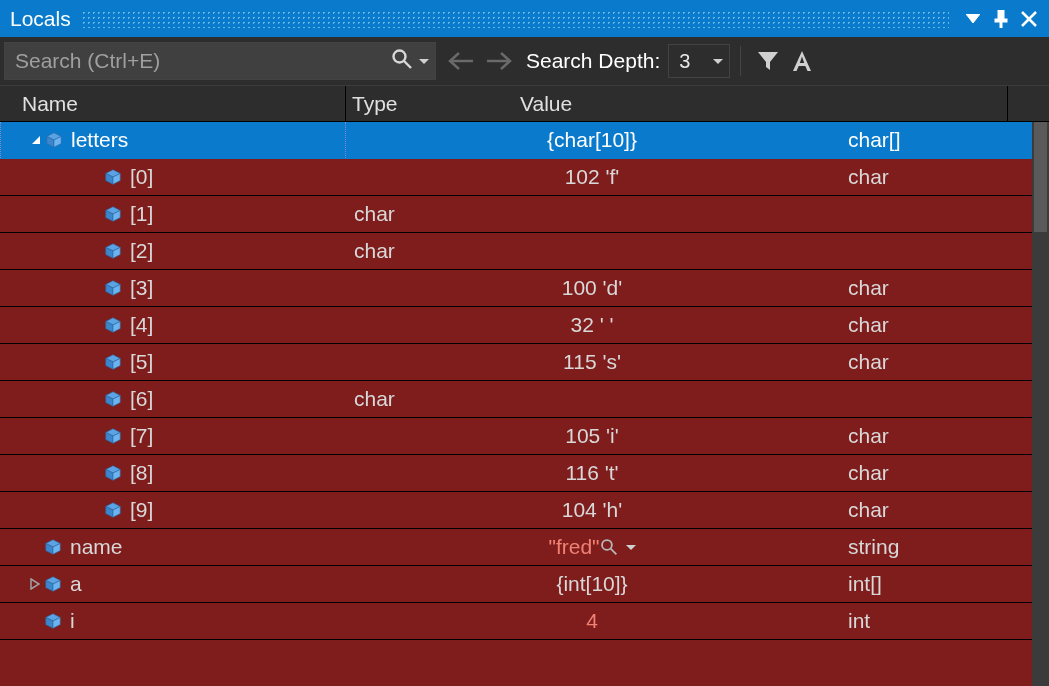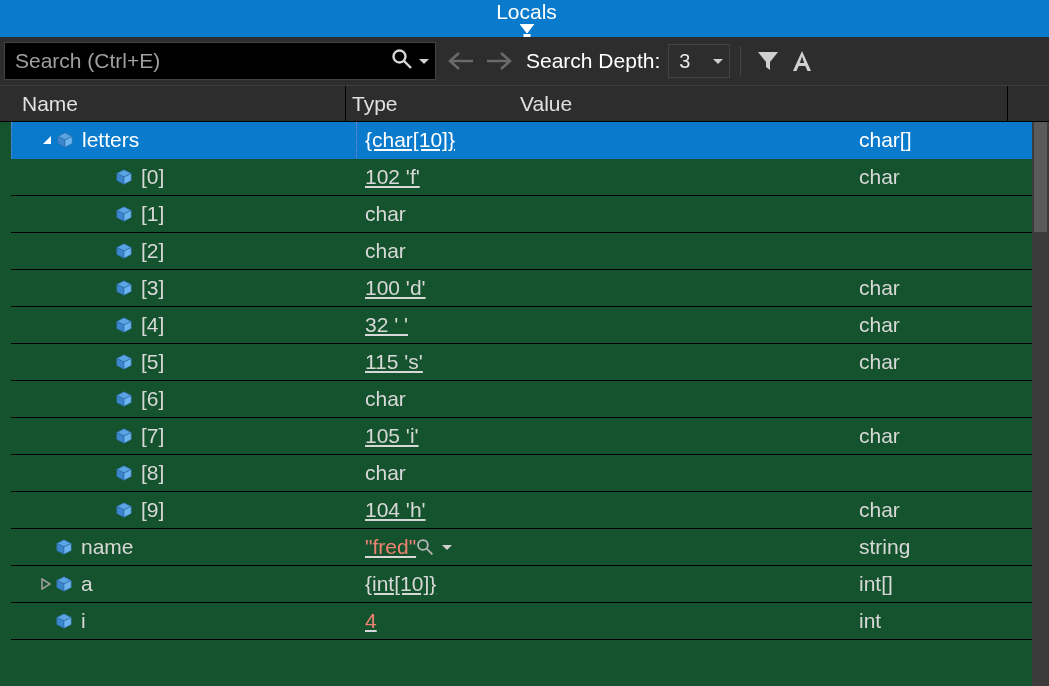--- a/index.html
+++ b/index.html
@@ -13,21 +13,20 @@
   }
   .window { width: 1049px; height: 686px; display: flex; flex-direction: column; }
 
   
   .titlebar {
     height: 37px;
     background: #0a7bcc;
     display: flex; align-items: center;
     padding: 0 6px 0 10px;
     color: #ffffff;
-    flex-direction: column;
   }
   .titlebar .title { font-size: 21px; }
   .titlebar .grip {
     flex: 1; height: 18px; margin: 0 10px;
     background-image: radial-gradient(#66b6e6 1px, transparent 1px);
     background-size: 5px 5px;
     background-position: 0 0;
   }
   .titlebar .btn {
     width: 28px; height: 28px;
@@ -38,21 +37,21 @@
 
   
   .toolbar {
     height: 49px;
     background: #2d2d2d;
     display: flex; align-items: center;
     border-bottom: 1px solid #3c3c3c;
   }
   .searchbox {
     width: 432px; height: 38px;
-    background: #000000;
+    background: #404040;
     border: 1px solid #434343;
     display: flex; align-items: center;
     padding: 0 6px 0 10px;
     color: #9f9f9f;
     margin: 4px 6px 4px 4px;
   }
   .searchbox .ph { flex: 1; font-size: 21px; }
   .search-icon { margin-right: 2px; }
   .caret-down {
     width: 0; height: 0; border-left: 5px solid transparent;
@@ -94,31 +93,31 @@
     display: flex; align-items: center;
     font-size: 21px; color: #e0e0e0;
     border-right: 1px solid #000;
     padding-left: 6px;
   }
   .col-name  { width: 330px; }
   .col-value { width: 494px; }
   .col-type  { width: 168px; border-right: none !important; }
 
   
-  .rows { flex: 1; overflow: hidden; background: #14532d; position: relative; padding-left: 11px; }
+  .rows { flex: 1; overflow: hidden; background: #7f1d1d; position: relative; }
   .row {
     height: 37px;
     display: flex;
     align-items: center;
     border-bottom: 1px solid #000;
     font-size: 21px;
   }
   .row .cell { height: 100%; display: flex; align-items: center; }
   .row .name-cell  { width: 346px; }
-  .row .value-cell { width: 494px; padding-left: 8px; justify-content: flex-start; padding-right: 10px; text-decoration: underline; }
+  .row .value-cell { width: 494px; padding-left: 8px; justify-content: center; padding-right: 10px; }
   .row .type-cell  { width: 168px; padding-left: 8px; }
 
   .row.selected { background: #0a7bcc; color: #ffffff; border-bottom: 1px solid #0a7bcc; }
   .row.selected .name-cell { border-left: 1px dotted #88c; border-right: 1px dotted #88c;}
 
   .expander {
     width: 14px; height: 14px; margin-right: 2px;
     display: flex; align-items: center; justify-content: center;
   }
   .cube {
@@ -418,20 +417,23 @@
             <svg width="20" height="20" viewBox="0 0 20 20">
               <g fill="#5aa4e6" stroke="#2d6aa8" stroke-width="0.7">
                 <polygon points="10,2 18,6 10,10 2,6"></polygon>
                 <polygon points="2,6 10,10 10,18 2,14" fill="#3b86cc"></polygon>
                 <polygon points="18,6 10,10 10,18 18,14" fill="#6cb4ef"></polygon>
               </g>
             </svg>
           </span>
           <span>[8]</span>
         </div>
+        <div class="cell value-cell">
+          <span>116 't'</span>
+        </div>
         <div class="cell type-cell">
           <span>char</span>
         </div>
       </div>
       <div class="row">
         <div class="cell name-cell">
           <span class="pad" style="width: 88px;"></span>
           <span class="expander"></span>
           <span class="cube">
             <svg width="20" height="20" viewBox="0 0 20 20">

